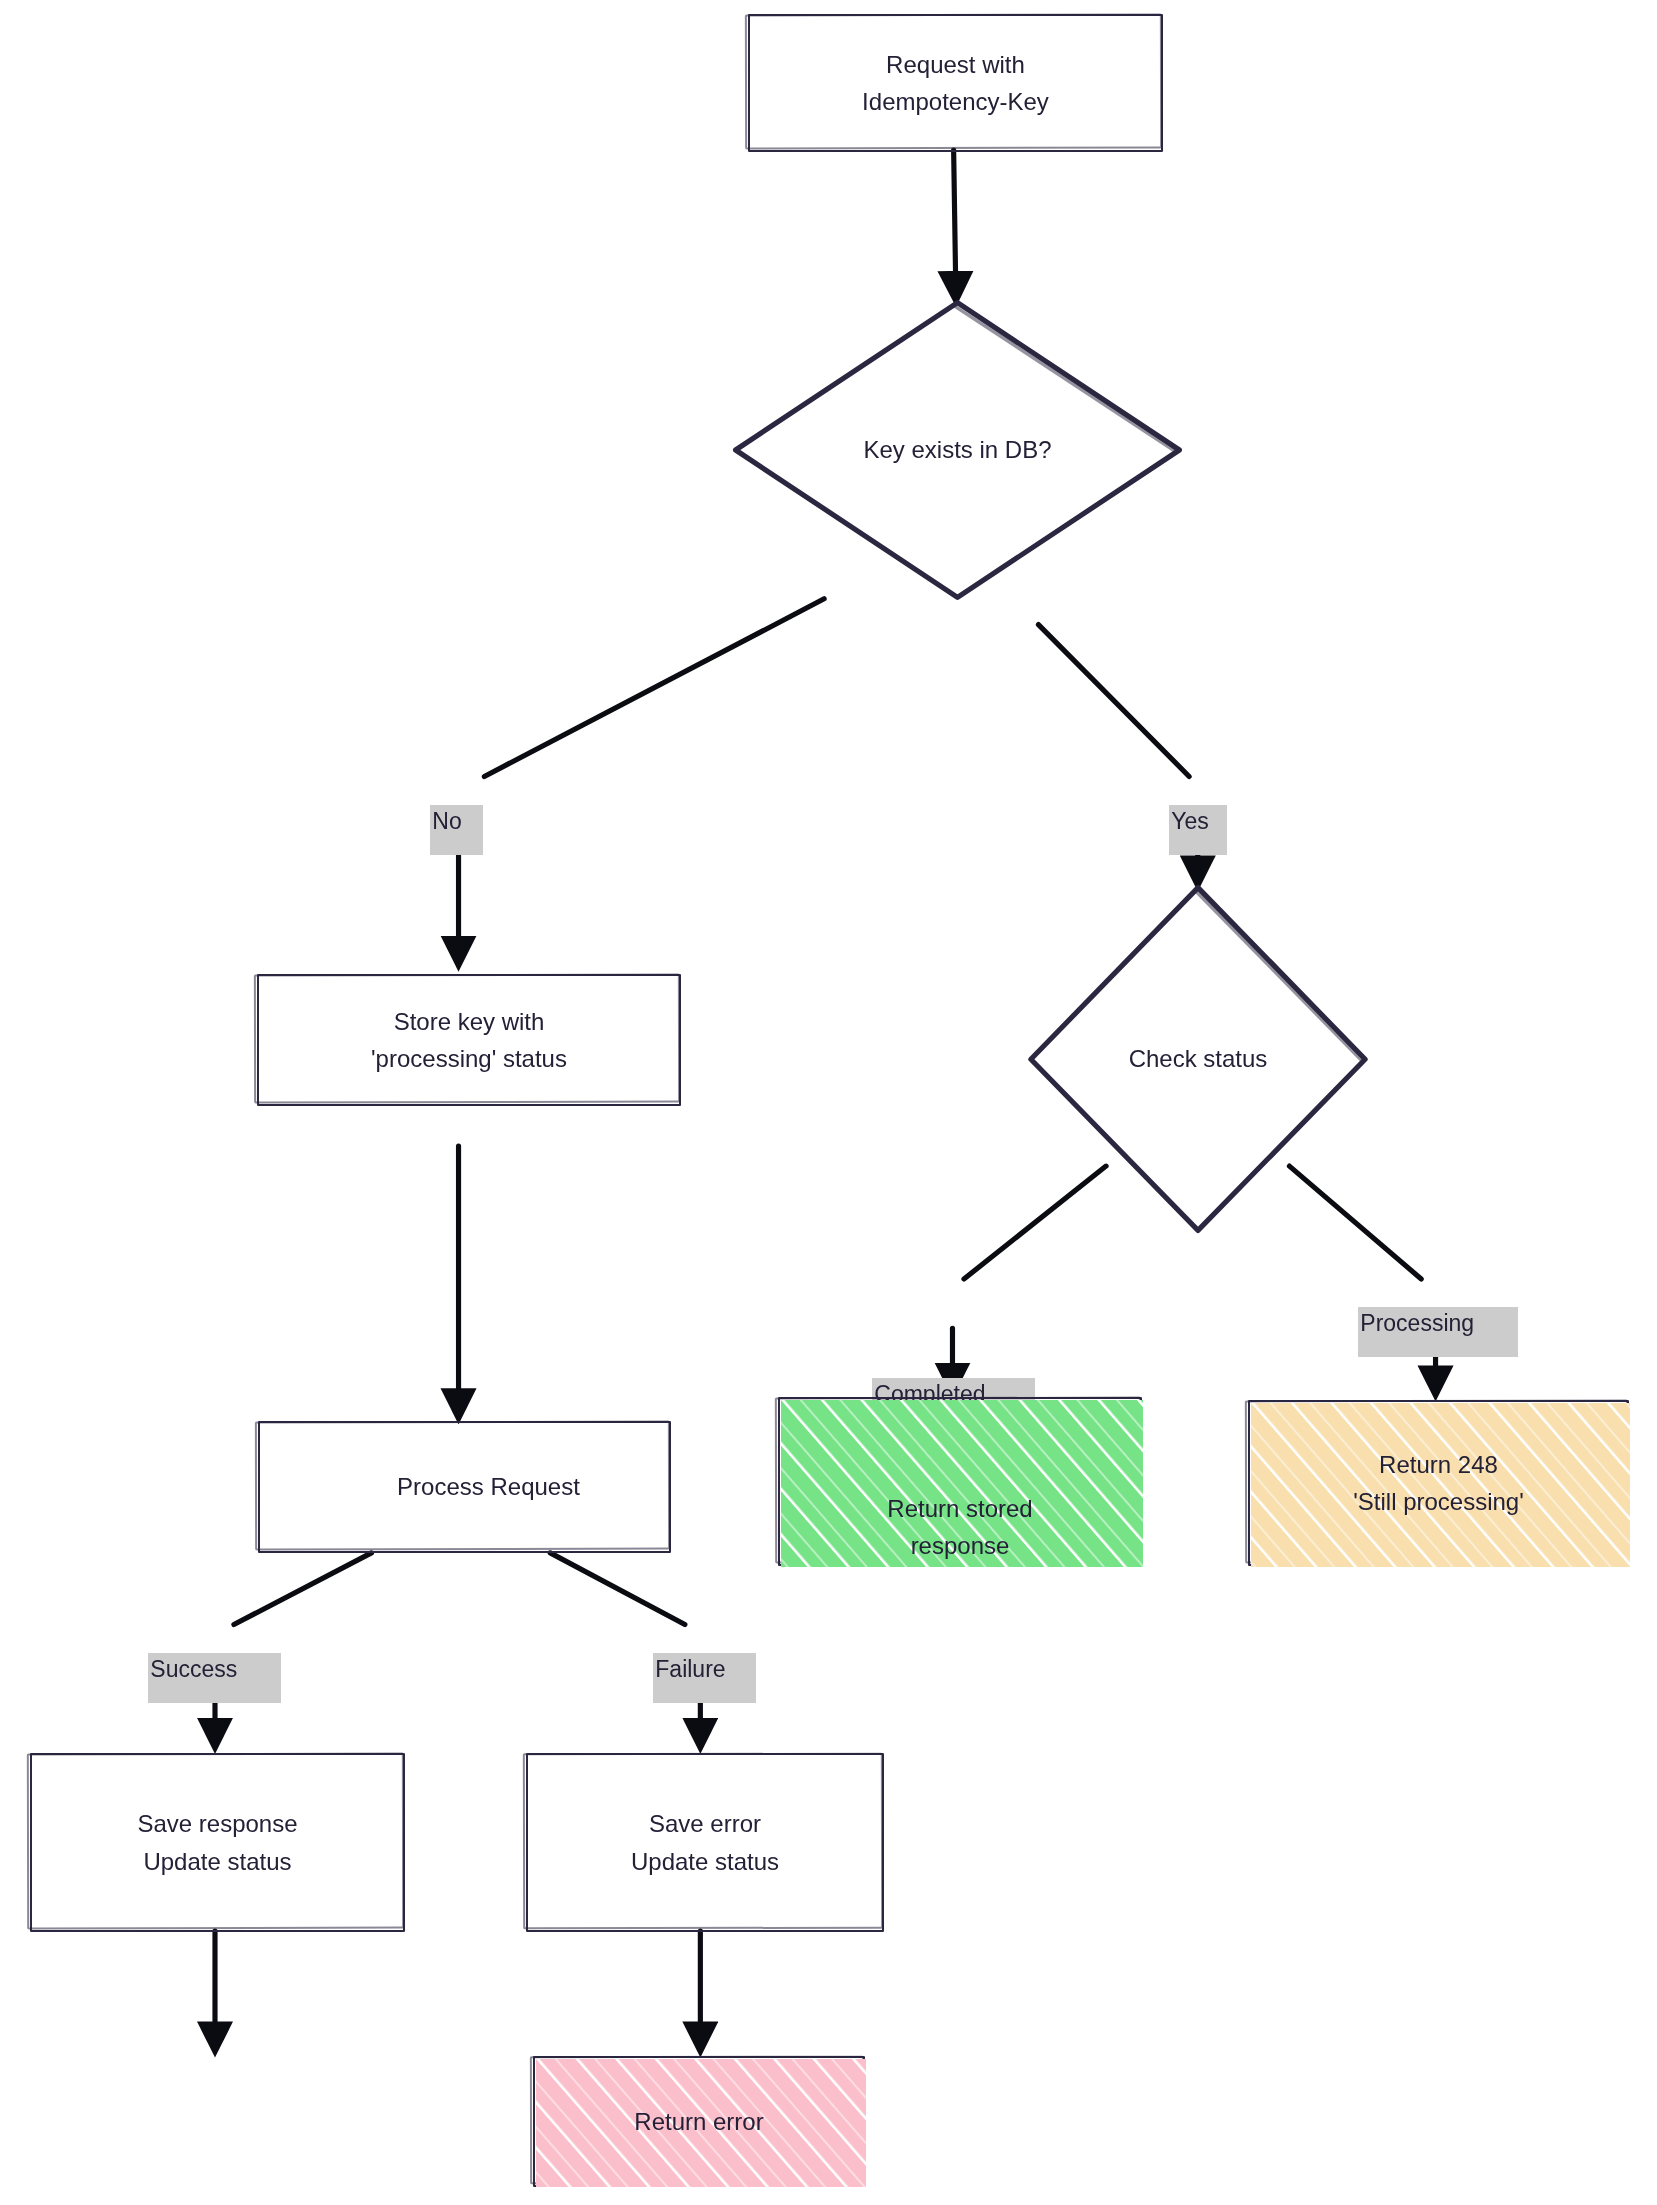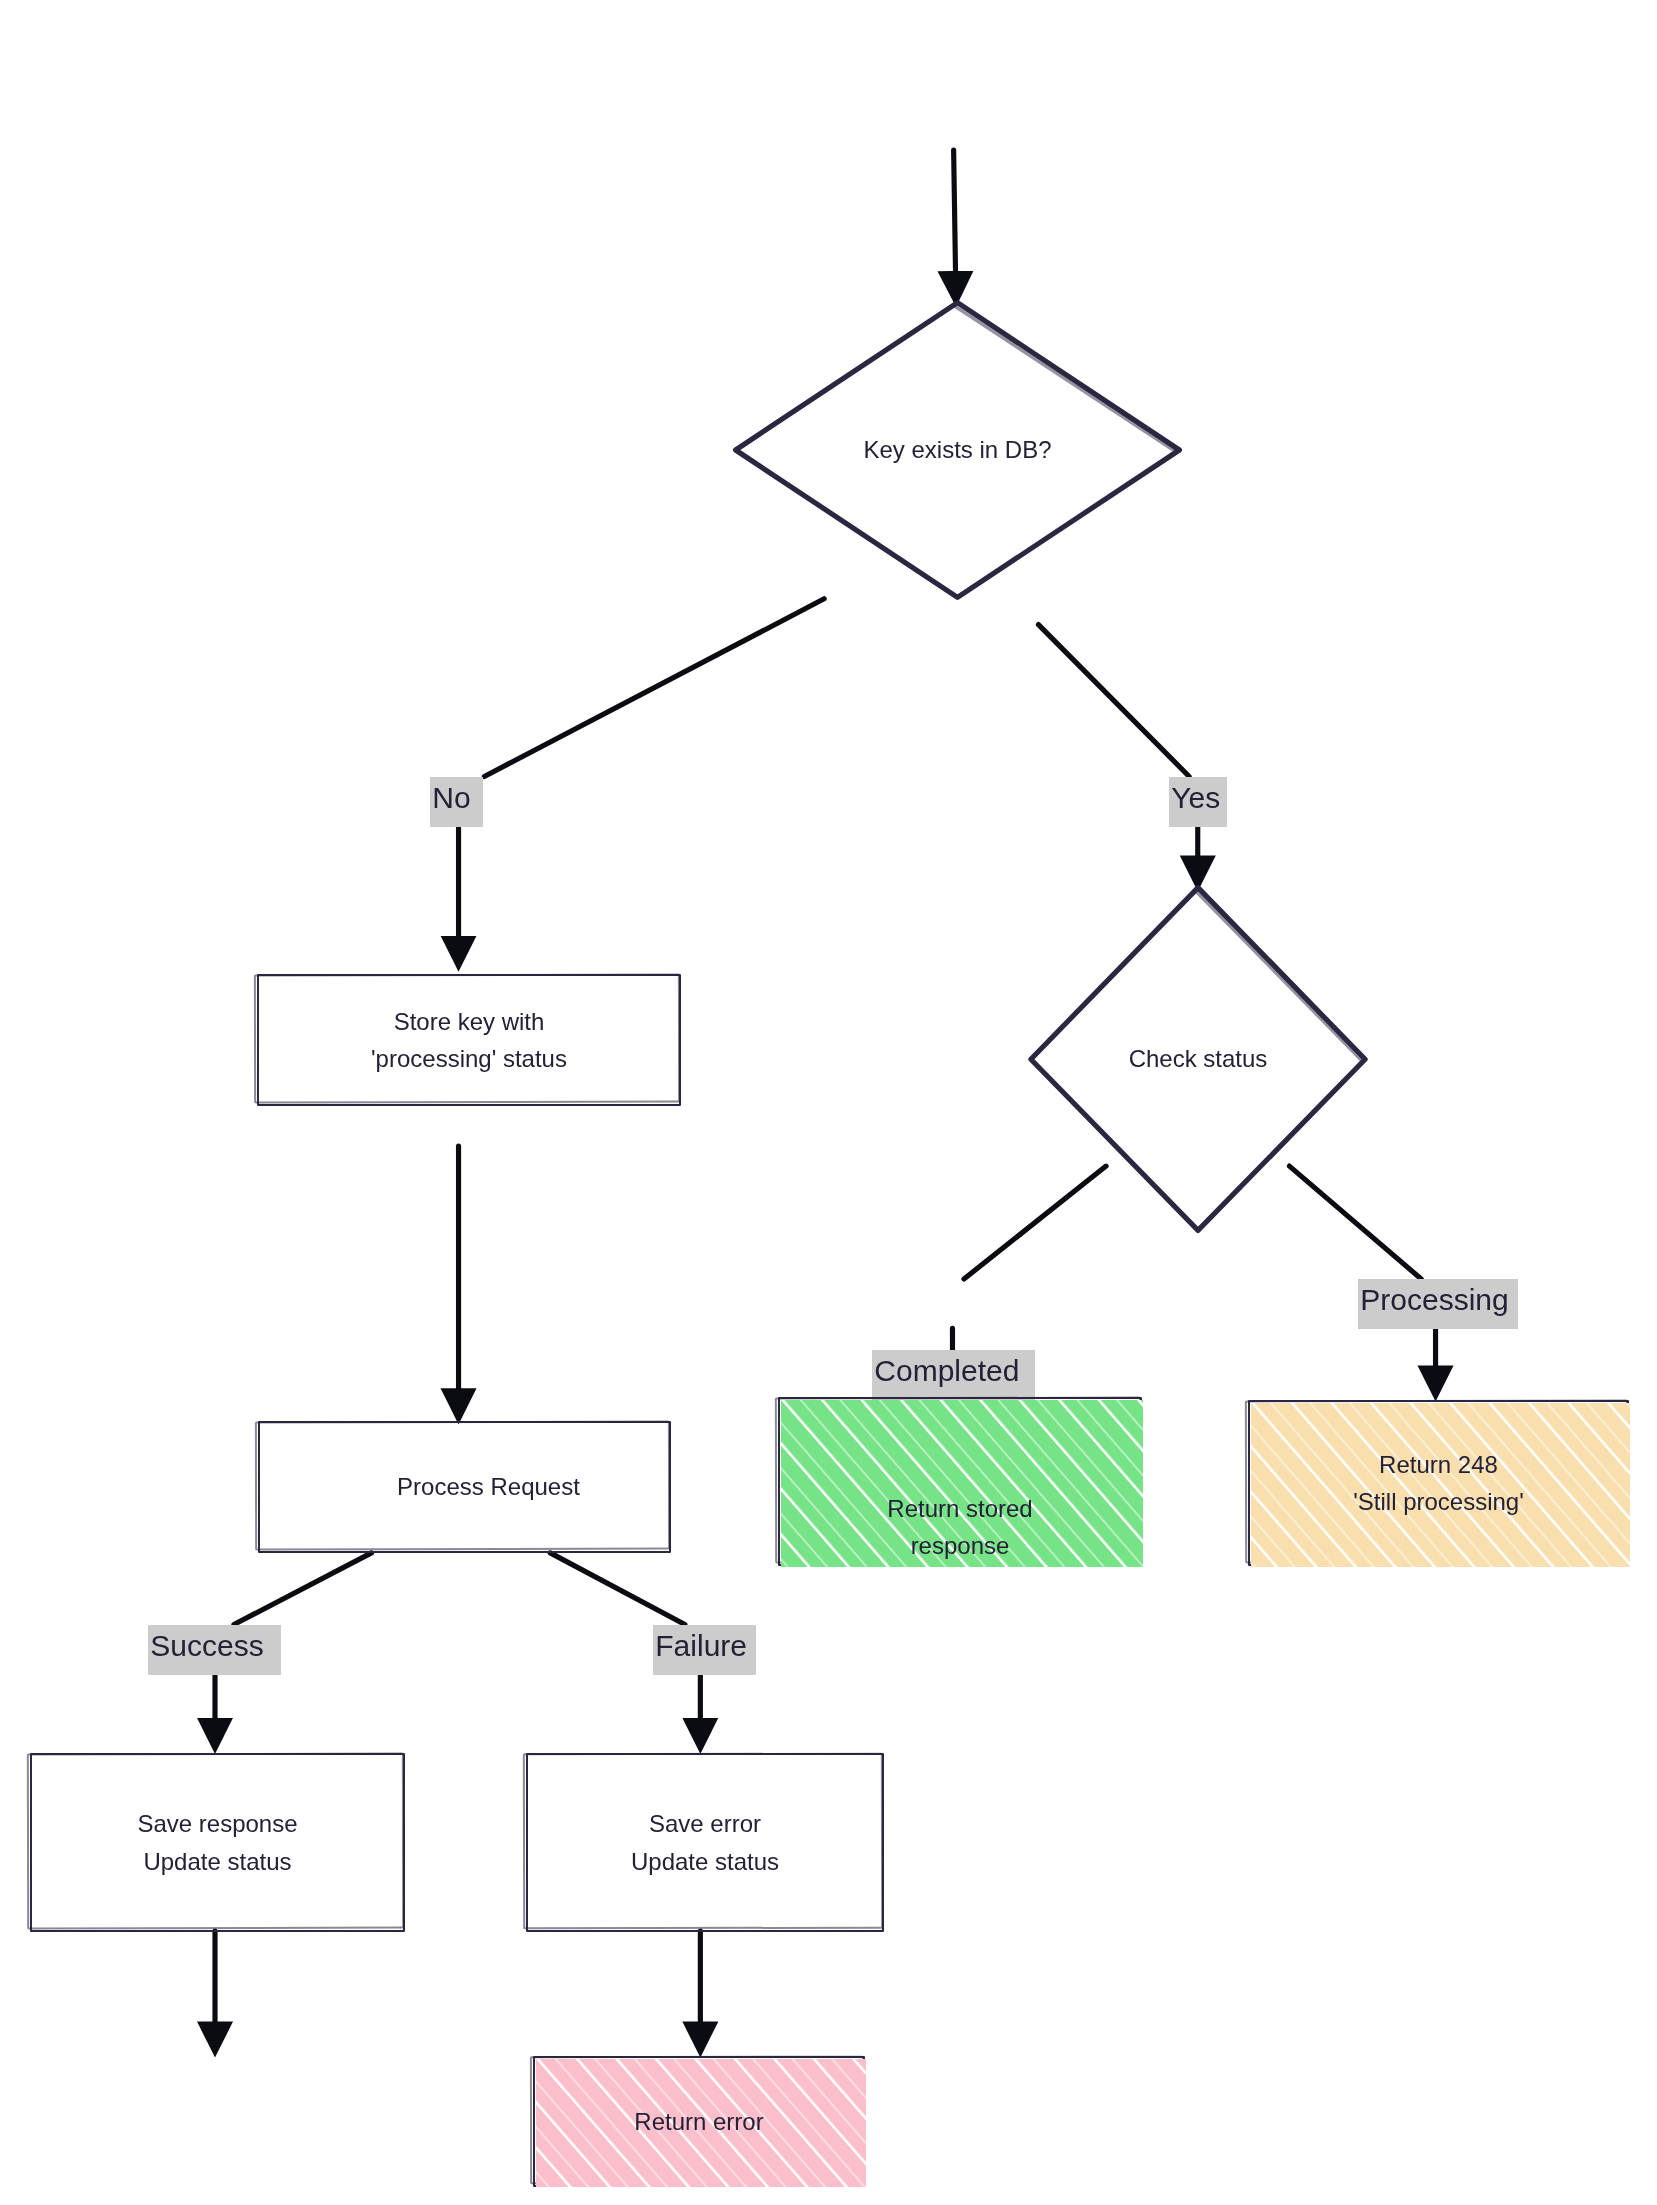--- a/index.html
+++ b/index.html
@@ -82,25 +82,26 @@
     color: #242036;
     font-size: 24px;
     white-space: nowrap;
   }
 
   
   .edge-label {
     position: absolute;
     background: #cccccc;
     color: #242036;
-    font-size: 30px;
+    font-size: 23px;
     line-height: 1.18;
     padding: 2.9px 2.3px 4px 2.3px;
     white-space: nowrap;
     box-sizing: border-box;
+    margin-top: 28px;
   }
 </style>
 </head>
 <body>
 
 <div id="stage">
 
   <svg id="edges" viewBox="0 0 2893 3848">
     <defs>
       <marker id="arw" viewBox="0 0 12 12" refX="9" refY="6" markerWidth="7" markerHeight="7" orient="auto-start-reverse">
@@ -147,20 +148,26 @@
 
       <path d="M 960 2710 L 1195 2835"></path>
       <path d="M 1222 2918 L 1222 3045" marker-end="url(#arw)"></path>
 
       <path d="M 375 3370 L 375 3575" marker-end="url(#arw)"></path>
 
       <path d="M 1222 3370 L 1222 3575" marker-end="url(#arw)"></path>
     </g>
   </svg>
 
+  <div class="node rect" style="left:748px; top:14.3px; width:415px; height:138px;">
+    <div class="label">
+      <span class="line">Request with</span>
+      <span class="line">Idempotency-Key</span>
+    </div>
+  </div>
 
   <div class="diamond" style="left:731px; top:298px; width:453px; height:304px;">
     <svg width="453" height="304" viewBox="0 0 790 530">
       <polygon points="395,8 782,265 395,522 8,265" fill="#ffffff" stroke="#2b2740" stroke-width="9" stroke-linejoin="round"></polygon>
       <polyline points="390,14 776,268" fill="none" stroke="#2b2740" stroke-width="6" opacity=".5"></polyline>
     </svg>
     <span class="label">Key exists in DB?</span>
   </div>
 
   <div class="edge-label" style="left:430px; top:777px; width:53px; height:50px;">

